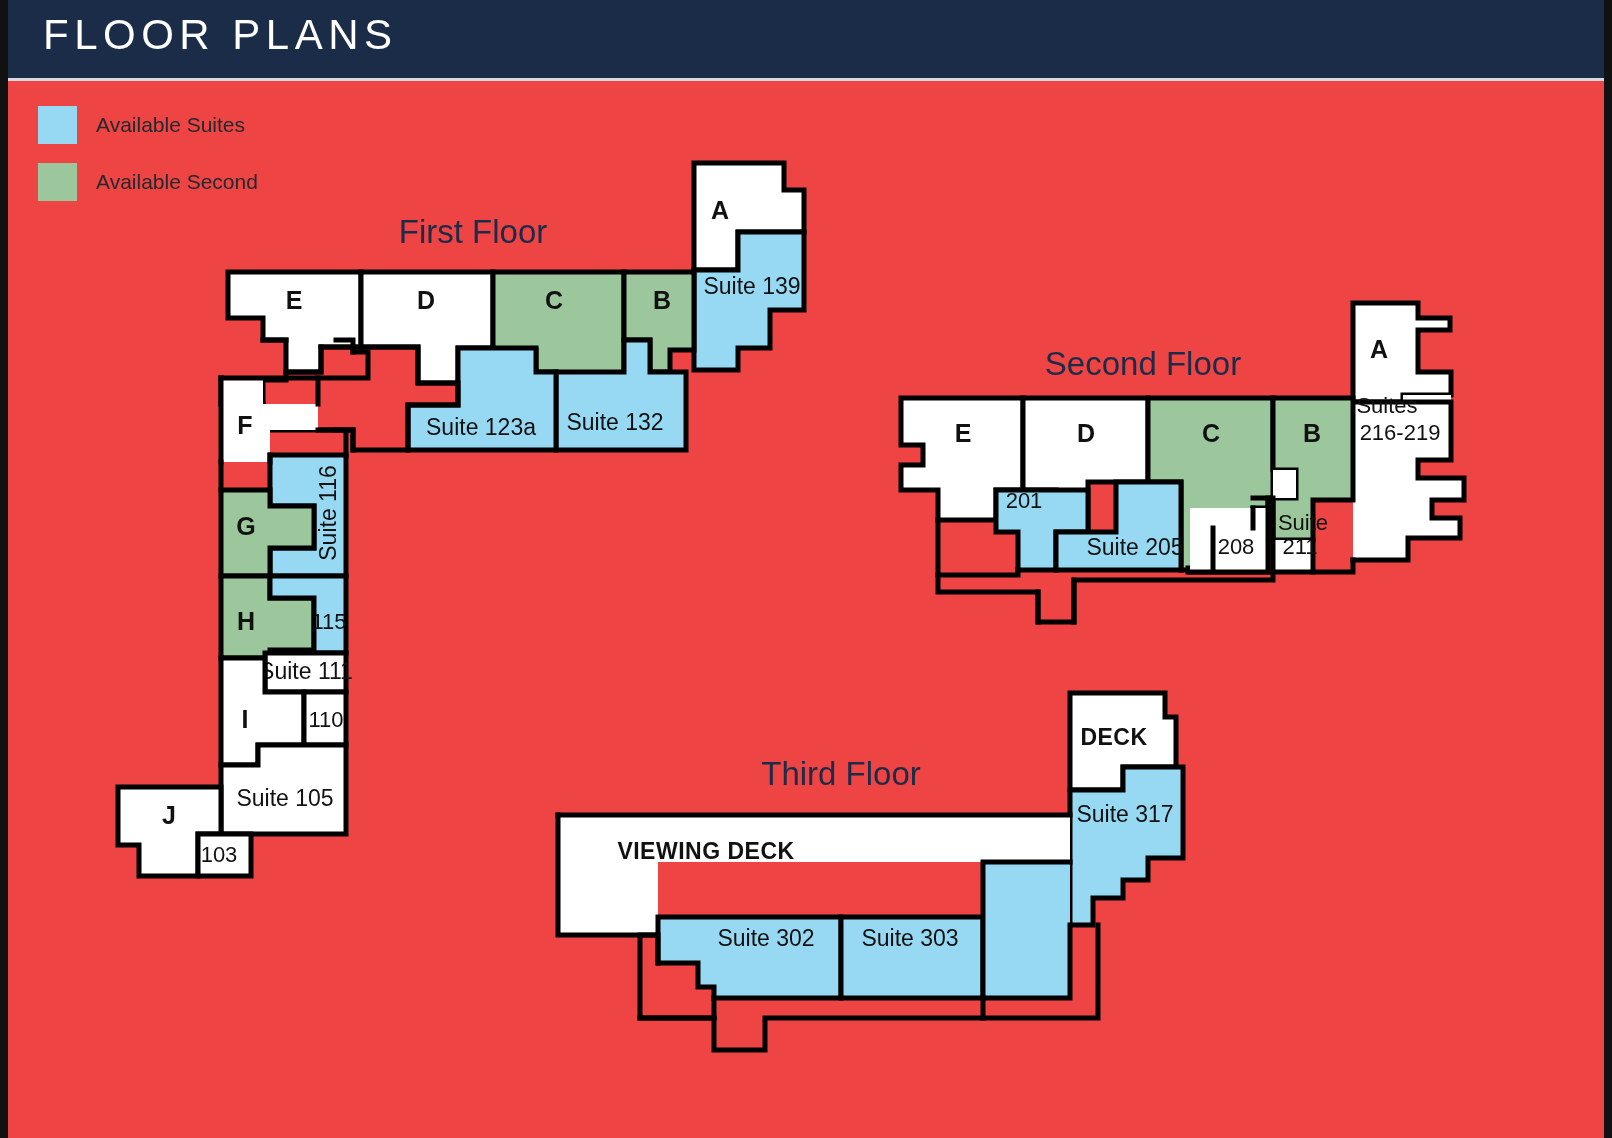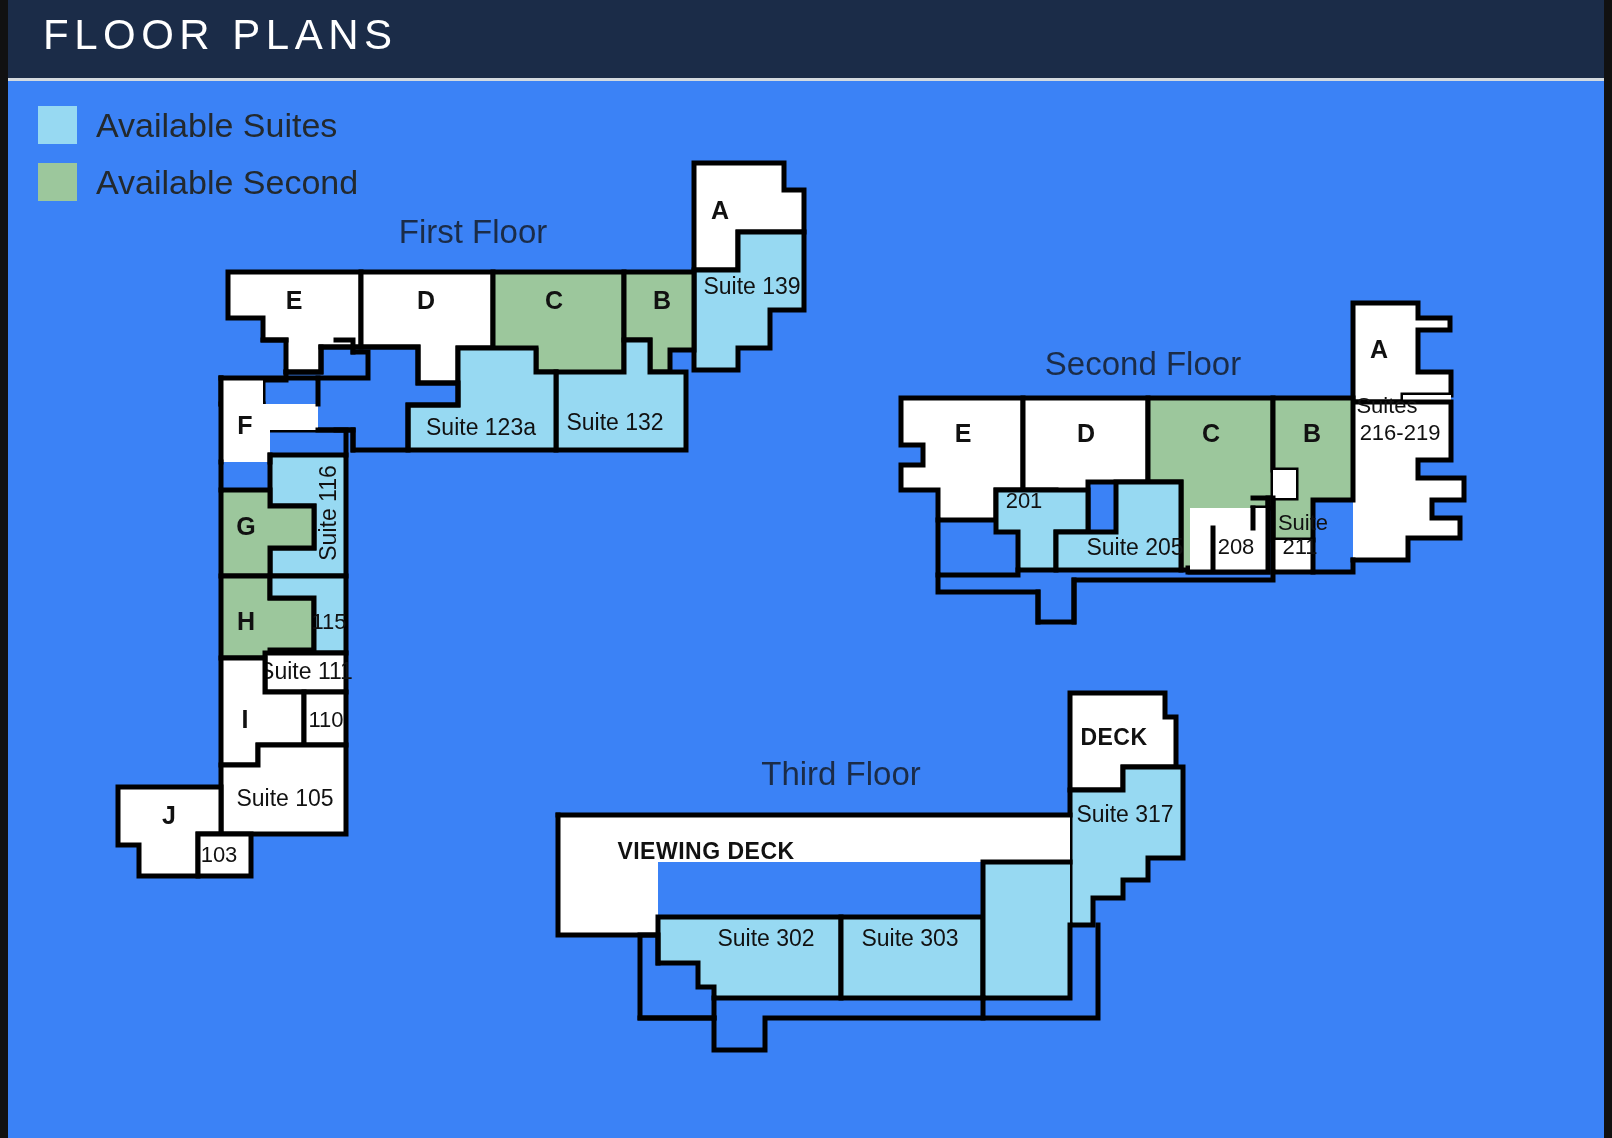--- a/index.html
+++ b/index.html
@@ -13,21 +13,21 @@
     height: 1138px;
     overflow: hidden;
     font-family: "Liberation Sans", sans-serif;
   }
   #page {
     position: absolute;
     left: 8px;
     top: 0px;
     width: 1596px;
     height: 1138px;
-    background: #3b82f6;
+    background: #ef4444;
     overflow: hidden;
   }
   #header-bar {
     position: absolute;
     left: 0;
     top: 0;
     width: 1596px;
     height: 78px;
     background: #1b2c48;
   }
@@ -61,21 +61,21 @@
     height: 40px;
     margin-bottom: 17px;
   }
   .legend-swatch {
     width: 39px;
     height: 38px;
     flex: 0 0 auto;
   }
   .legend-label {
     margin-left: 19px;
-    font-size: 34px;
+    font-size: 21px;
     color: #23292e;
     white-space: nowrap;
   }
   #plans {
     position: absolute;
     left: 0;
     top: 0;
     width: 1596px;
     height: 1138px;
   }

